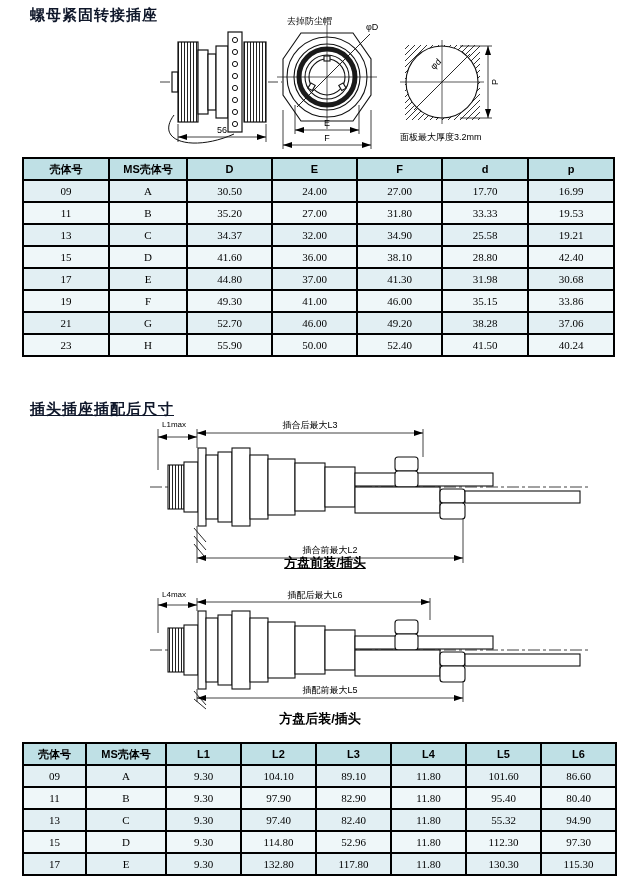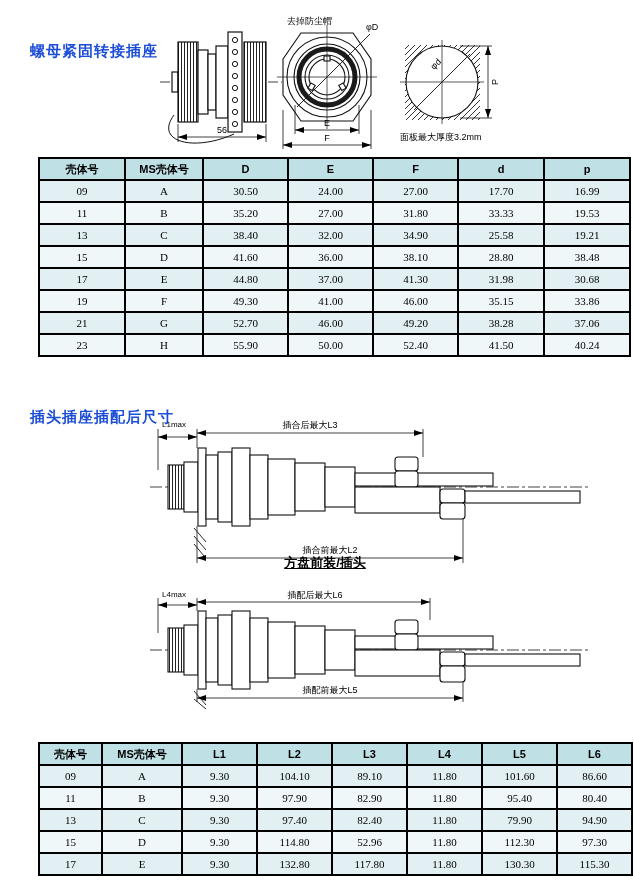--- a/index.html
+++ b/index.html
@@ -1,32 +1,32 @@
 <!DOCTYPE html>
 <html><head>
 <meta charset="utf-8">
 <style>
   html,body{margin:0;padding:0;background:#fff;}
   #page{position:relative;width:634px;height:880px;background:#ffffff;overflow:hidden;
         font-family:"Liberation Sans","DejaVu Sans",sans-serif;color:#000;}
-  .sec-title{position:absolute;left:30px;font-size:15px;font-weight:bold;color:#1d4ed8;letter-spacing:1px;margin-top:36px;}
+  .sec-title{position:absolute;left:30px;font-size:15px;font-weight:bold;color:#0f172a;letter-spacing:1px;}
   #title1{top:6px;}
-  #title2{top:372px;}
+  #title2{top:400px;text-decoration:underline;}
   .caption{position:absolute;width:220px;text-align:center;font-size:13px;font-weight:bold;color:#000;}
   #caption-a{left:215px;top:554px;text-decoration:underline;}
   #caption-b{left:210px;top:710px;}
   svg{position:absolute;overflow:hidden;}
   #svg-top{left:150px;top:10px;}
   #svg-mated-a{left:150px;top:415px;}
   #svg-mated-b{left:150px;top:588px;}
   svg text{font-family:"Liberation Sans","DejaVu Sans",sans-serif;fill:#000;}
   .dimtxt{font-size:9px;}
   .cjk{font-size:9px;}
   table{position:absolute;left:22px;border-collapse:collapse;table-layout:fixed;
-        font-size:11px;text-align:center;margin-left:16px;}
+        font-size:11px;text-align:center;}
   #table1{top:157px;width:591px;}
   #table2{top:742px;width:593px;}
   th{background:#bfe0e5;font-weight:bold;height:20px;border:2px solid #000;
      font-size:11px;padding:0;}
   td{height:20px;border:2px solid #000;padding:0;
      font-family:"Liberation Serif","DejaVu Serif",serif;}
   table{border:2px solid #000;}
   tbody tr:nth-child(odd) td{background:#e2eff3;}
   tbody tr:nth-child(even) td{background:#eff7f9;}
 </style>
@@ -161,34 +161,34 @@
           <td>B</td>
           <td>35.20</td>
           <td>27.00</td>
           <td>31.80</td>
           <td>33.33</td>
           <td>19.53</td>
         </tr>
         <tr>
           <td>13</td>
           <td>C</td>
-          <td>38.40</td>
+          <td>34.37</td>
           <td>32.00</td>
           <td>34.90</td>
           <td>25.58</td>
           <td>19.21</td>
         </tr>
         <tr>
           <td>15</td>
           <td>D</td>
           <td>41.60</td>
           <td>36.00</td>
           <td>38.10</td>
           <td>28.80</td>
-          <td>38.48</td>
+          <td>42.40</td>
         </tr>
         <tr>
           <td>17</td>
           <td>E</td>
           <td>44.80</td>
           <td>37.00</td>
           <td>41.30</td>
           <td>31.98</td>
           <td>30.68</td>
         </tr>
@@ -316,20 +316,21 @@
       <line x1="280" y1="10" x2="280" y2="32"></line>
       <line x1="47" y1="14" x2="280" y2="14" marker-start="url(#ar3)" marker-end="url(#ar3)"></line>
       <line x1="47" y1="101" x2="47" y2="114"></line>
       <line x1="313" y1="94" x2="313" y2="114"></line>
       <line x1="47" y1="110" x2="313" y2="110" marker-start="url(#ar3)" marker-end="url(#ar3)"></line>
     </g>
     <text style="font-size:8px" x="12" y="9">L4max</text>
     <text class="cjk" x="165" y="10" text-anchor="middle">插配后最大L6</text>
     <text class="cjk" x="180" y="105" text-anchor="middle">插配前最大L5</text>
   </svg>
+  <div id="caption-b" class="caption">方盘后装/插头</div>
 
   <table id="table2">
     <colgroup>
       <col style="width:63px">
         <col style="width:80px">
         <col style="width:75px">
         <col style="width:75px">
       <col style="width:75px">
         <col style="width:75px">
         <col style="width:75px">
@@ -368,21 +369,21 @@
           <td>95.40</td>
           <td>80.40</td>
         </tr>
         <tr>
           <td>13</td>
           <td>C</td>
           <td>9.30</td>
           <td>97.40</td>
           <td>82.40</td>
           <td>11.80</td>
-          <td>79.90</td>
+          <td>55.32</td>
           <td>94.90</td>
         </tr>
         <tr>
           <td>15</td>
           <td>D</td>
           <td>9.30</td>
           <td>114.80</td>
           <td>52.96</td>
           <td>11.80</td>
           <td>112.30</td>

